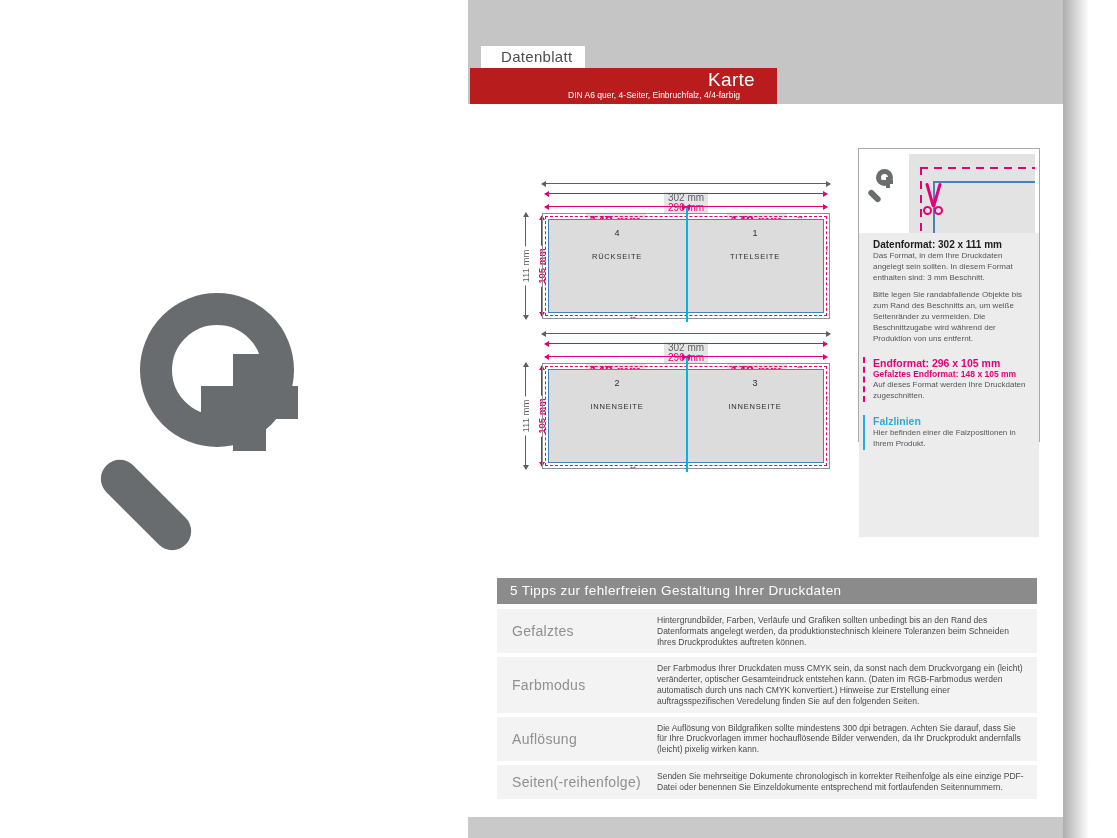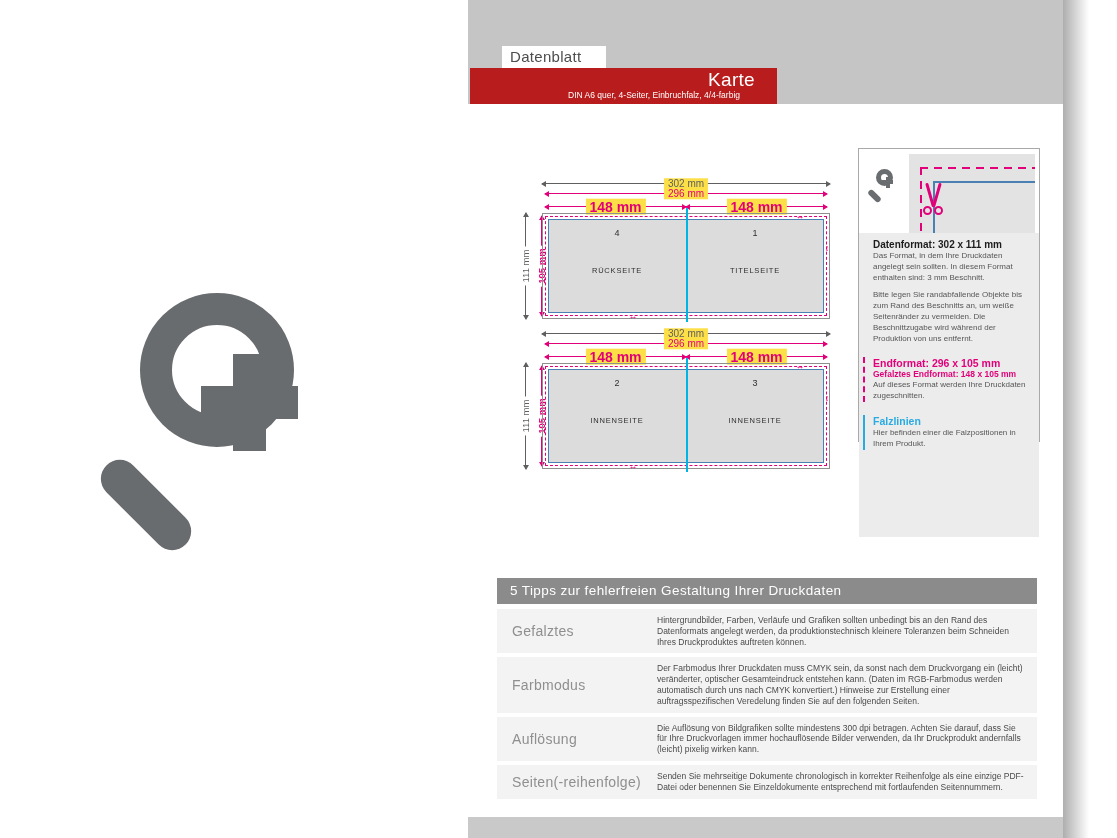--- a/index.html
+++ b/index.html
@@ -15,22 +15,22 @@
   .zh-bar-v { position:absolute; left:133px; top:69px; width:33px; height:97px; background:#696c6e; }
   .zh-handle { position:absolute; left:-10px; top:201px; width:112px; height:38px; background:#696c6e;
                border-radius:19px; transform:rotate(45deg); }
 
   
   .page { position:absolute; left:468px; top:0; width:595px; height:838px; background:#fff; }
   .page-shadow { position:absolute; left:1063px; top:0; width:26px; height:838px;
                  background:linear-gradient(to right, rgba(120,120,120,.6), rgba(120,120,120,0)); }
 
   .header-band { position:absolute; left:0; top:0; width:595px; height:104px; background:#c5c5c5; }
-  .header-tab { position:absolute; left:34px; top:46px; width:104px; height:22px; background:#fff;
-                color:#4d4d4d; font-size:15px; line-height:22px; padding-left:8px; letter-spacing:.3px; }
+  .header-tab { position:absolute; left:13px; top:46px; width:104px; height:22px; background:#fff;
+                color:#4d4d4d; font-size:15px; line-height:22px; padding-left:20px; letter-spacing:.3px; }
   .title-bar { position:absolute; left:2px; top:68px; width:307px; height:36px; background:#b91c1c; }
   .title-bar .ttl { position:absolute; right:22px; top:1px; color:#fff; font-size:19px; letter-spacing:.3px; }
   .title-bar .sub { position:absolute; right:37px; bottom:4px; color:#fff; font-size:8.5px; }
 
   
   .diagram { position:absolute; width:340px; height:155px; }
   #diagram-1 { left:505px; top:170px; }
   #diagram-2 { left:505px; top:320px; }
   .rect-outer { position:absolute; left:37px; top:43px; width:288px; height:106px; border:1px solid #8f8f8f; }
   .rect-final { position:absolute; left:40px; top:46px; width:282px; height:100px; border:1px dashed #e2007a; }
@@ -46,31 +46,31 @@
   .dim.h::after  { content:""; position:absolute; right:-1px; top:-3.5px;
                    border-top:3px solid transparent; border-bottom:3px solid transparent;
                    border-left:5px solid currentColor; }
   .dim.v { width:0; border-left:1px solid currentColor; }
   .dim.v::before { content:""; position:absolute; top:-1px; left:-3.5px;
                    border-left:3px solid transparent; border-right:3px solid transparent;
                    border-bottom:5px solid currentColor; }
   .dim.v::after  { content:""; position:absolute; bottom:-1px; left:-3.5px;
                    border-left:3px solid transparent; border-right:3px solid transparent;
                    border-top:5px solid currentColor; }
-  .dlbl { position:absolute; left:50%; top:0; transform:translate(-50%,-52%); background:#fde047;
+  .dlbl { position:absolute; left:50%; top:14px; transform:translate(-50%,-52%); background:#e5e5e5;
           padding:0 4px; white-space:nowrap; }
   .fs10 { font-size:10px; } .fs8 { font-size:14px; font-weight:bold; }
   .vlbl { position:absolute; transform:translate(-50%,-50%) rotate(-90deg); background:#fff;
           padding:0 3px; font-size:9.5px; white-space:nowrap; }
   .gray { color:#5f5f5f; } .magenta { color:#e2007a; }
 
   .panel-num  { position:absolute; width:138px; text-align:center; font-size:9px; color:#2e2e2e; }
   .panel-name { position:absolute; width:138px; text-align:center; font-size:7.5px; letter-spacing:.8px; color:#2e2e2e; }
   .pn-l { left:43px; } .pn-r { left:181px; }
-  .row1 { top:58px; } .row2 { top:96px; }
+  .row1 { top:58px; } .row2 { top:82px; }
   .bleed-marker { position:absolute; transform:translate(-50%,-50%); color:#e2007a; font-size:9px; font-weight:bold; line-height:9px; }
 
   
   .info-panel { position:absolute; left:390px; top:148px; width:182px; height:294px;
                 border:1px solid #a9a9a9; background:#fff; }
   .detail-area { position:absolute; left:0; top:0; width:180px; height:84px; background:#fff; }
   .mini-zoom { position:absolute; left:8px; top:20px; width:42px; height:42px; }
   .mz-ring { position:absolute; left:9px; top:0; width:17px; height:17px; border:5px solid #6a6d70; border-radius:50%; }
   .mz-h { position:absolute; left:15px; top:11px; width:11px; height:4px; background:#6a6d70; }
   .mz-v { position:absolute; left:18.5px; top:7.5px; width:4px; height:11px; background:#6a6d70; }

